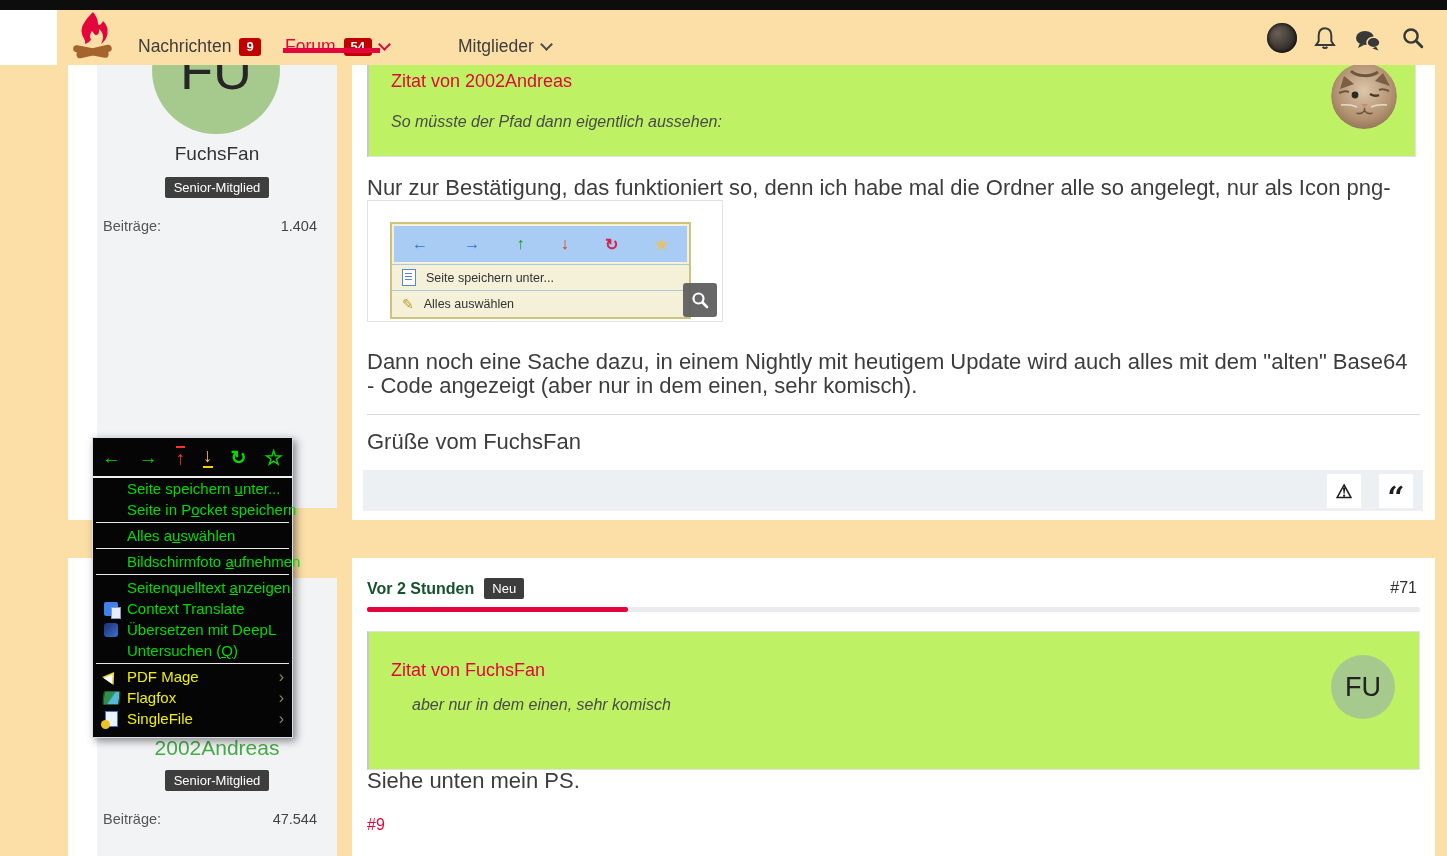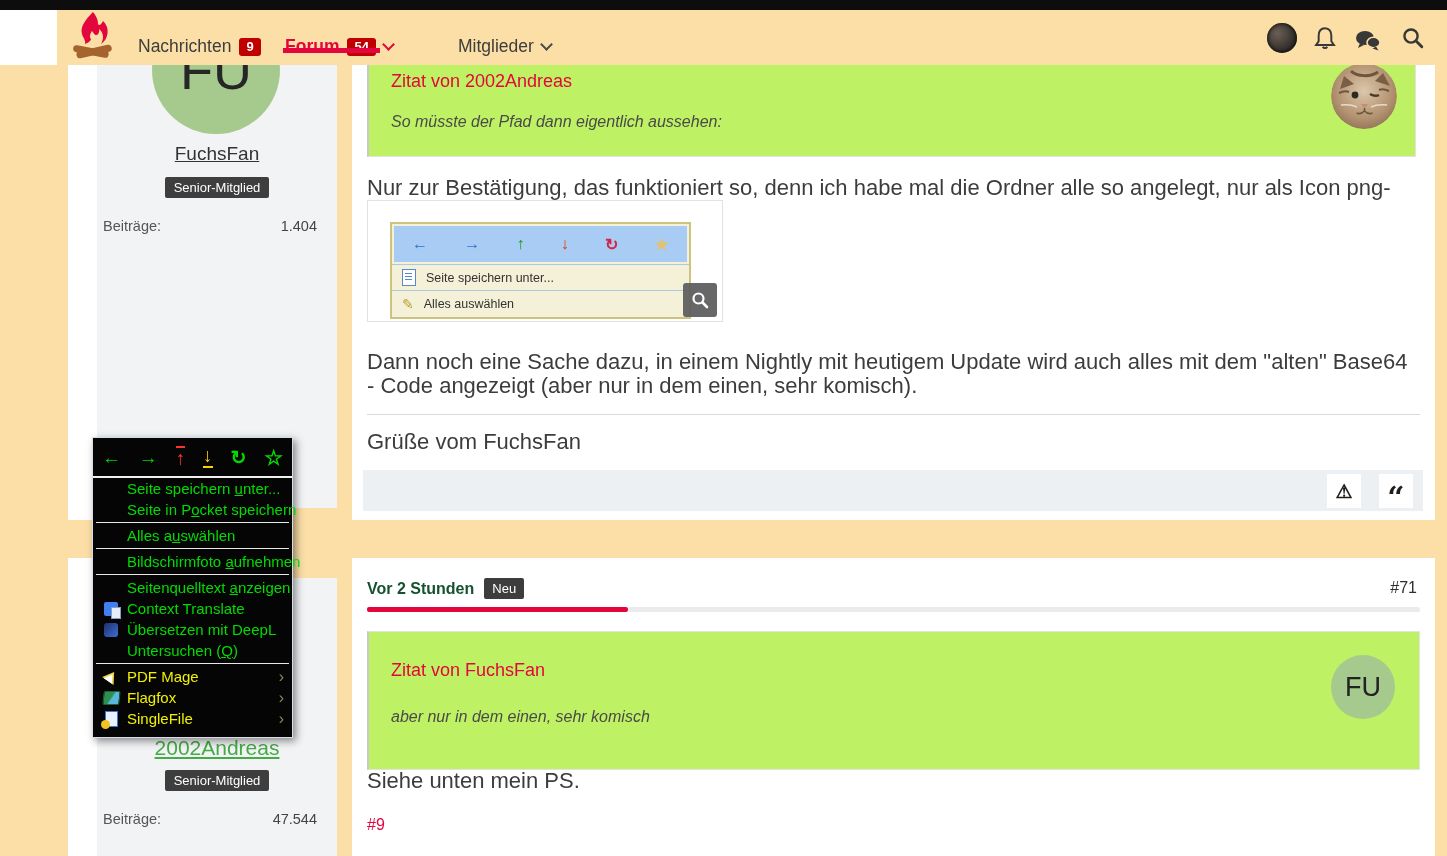--- a/index.html
+++ b/index.html
@@ -8,42 +8,42 @@
   .a{position:absolute;}
 
   
   .topstrip{left:0;top:0;width:1447px;height:10px;background:#0d0d0d;z-index:60;}
   .corner{left:0;top:10px;width:57px;height:55px;background:#ffffff;z-index:45;}
 
   
   .nav{left:0;top:10px;width:1447px;height:55px;background:#fbdfa6;z-index:40;}
   .nav-item{position:absolute;display:flex;align-items:center;gap:8px;cursor:pointer;}
   .nav-label{font-size:17.5px;color:#3d3d3d;}
-  .nav-label.active{color:#e3063c;font-weight:bold;}
+  .nav-label.active{color:#e3063c;}
   .nav-badge{font-size:13px;font-weight:bold;color:#fff;background:#c00000;border-radius:3px;
              padding:2px 7px;line-height:14px;}
   .chev{width:7px;height:7px;border-right:2px solid #4a4a4a;border-bottom:2px solid #4a4a4a;
         transform:rotate(45deg);margin-top:-4px;}
   .chev.red{border-color:#e3063c;}
   .nav-underline{position:absolute;left:283px;top:38px;width:97px;height:5px;background:#e3063c;}
   .nav-avatar{position:absolute;left:1267px;top:13px;width:30px;height:30px;border-radius:50%;
               background:radial-gradient(circle at 35% 35%,#6b5f55,#2e2a26 70%);box-shadow:inset 0 0 4px #000;}
   .nav-icon{position:absolute;cursor:pointer;}
 
   
   .rail{background:#ffffff;}
   .postbox{background:#ffffff;}
   .gapstrip{background:#fbdfa6;}
   .card{background:#f2f3f5;}
 
   
   .big-avatar{position:absolute;left:55px;top:-49px;width:128px;height:128px;border-radius:50%;
               background:#a6ca8d;display:flex;align-items:center;justify-content:center;
               font-size:54px;color:#262626;cursor:pointer;}
-  .sb-name{position:absolute;left:0;width:100%;text-align:center;font-size:19px;color:#333;cursor:pointer;text-decoration:underline;}
+  .sb-name{position:absolute;left:0;width:100%;text-align:center;font-size:19px;color:#333;cursor:pointer;}
   .sb-name.green{color:#45ab45;font-size:21px;}
   .sb-badge-wrap{position:absolute;left:0;width:100%;text-align:center;}
   .sb-badge{display:inline-block;background:#3e3e3e;color:#fff;font-size:13px;padding:3px 9px;border-radius:2px;}
   .sb-stats{position:absolute;left:6px;right:20px;display:flex;justify-content:space-between;
             font-size:14.5px;color:#555;}
   .sb-stats .val{color:#444;}
 
   
   .quote{position:absolute;background:#bef264;border:1px solid #e2e2e2;border-left:2px solid #c8c8c8;
          box-sizing:border-box;padding-left:22px;cursor:pointer;}
@@ -231,21 +231,21 @@
   <div class="meta-row">
     <span class="meta-time">Vor 2 Stunden</span>
     <span class="neu-badge">Neu</span>
   </div>
   <div class="post-num">#71</div>
   <div class="pline red"></div>
   <div class="pline gray"></div>
 
   <div class="quote" style="left:367px;top:631px;width:1053px;height:139px;">
     <div class="q-title" style="top:28px;">Zitat von FuchsFan</div>
-    <div class="q-body" style="top:76px;">aber nur in dem einen, sehr komisch</div>
+    <div class="q-body" style="top:64px;margin-left:21px;">aber nur in dem einen, sehr komisch</div>
   </div>
   <div class="fu-avatar" style="left:1331px;top:655px;">
     <span>FU</span>
   </div>
 
   <div class="para" style="left:367px;top:769px;">Siehe unten mein PS.</div>
   <div class="redlink" style="left:367px;top:816px;">#9</div>
 
   <div class="a nav">
     <div class="a" style="left:70px;top:1px;">

